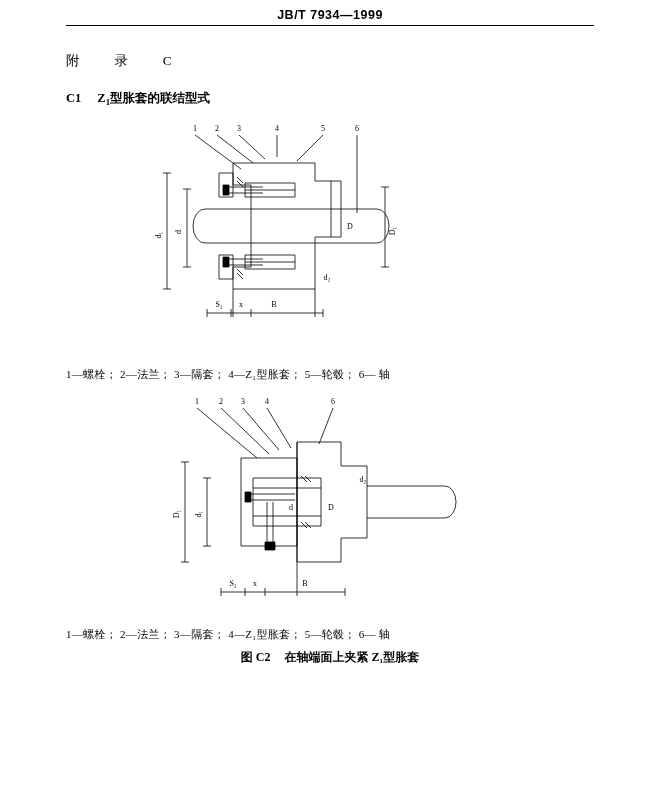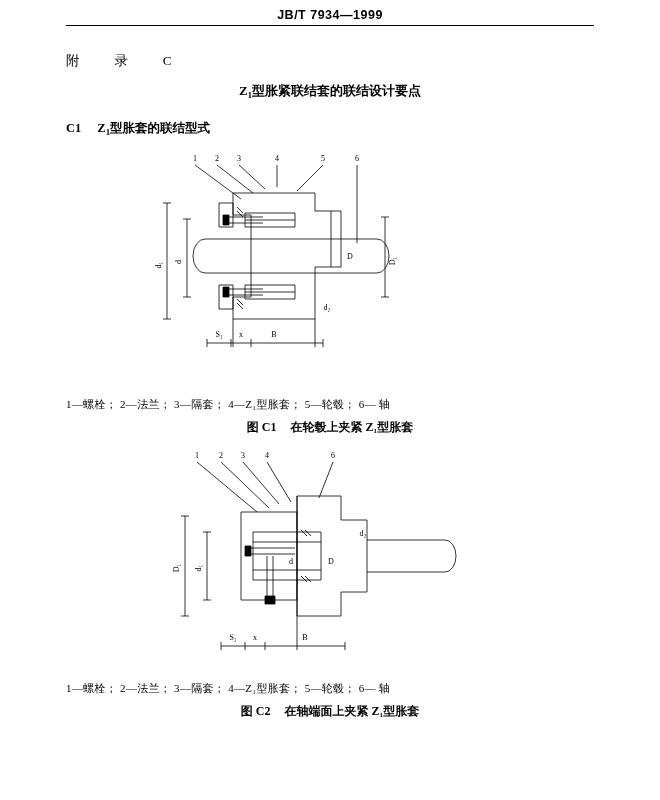--- a/index.html
+++ b/index.html
@@ -116,23 +116,20 @@
 <body>
 
 <div class="page">
 
   <div class="header">
     <div class="header-title">JB/T  7934—1999</div>
     <div class="header-rule"></div>
   </div>
 
   <div class="annex-title">附 　录　 C</div>
-  <div class="annex-name">
-    <span>Z</span><sub>1</sub><span>型胀紧联结套的联结设计要点</span>
-  </div>
 
   <div class="sec-head">
     <span class="num">C1</span><span>Z</span><sub>1</sub><span>型胀套的联结型式</span>
   </div>
 
 
   <div class="figure-block">
     <div class="fig-wrap">
       <svg width="370" height="240" viewBox="0 0 370 240">
         <g stroke="#000" fill="none" stroke-width="0.8">
@@ -203,23 +200,20 @@
           <text x="205" y="112">D</text>
           <text x="250" y="114" transform="rotate(-90 250 114)">D₁</text>
           <text x="182" y="163">d₂</text>
           <text x="74" y="190">S₁</text>
           <text x="96" y="190">x</text>
           <text x="129" y="190">B</text>
         </g>
       </svg>
     </div>
     <div class="fig-legend">1—螺栓；  2—法兰；  3—隔套；  4—Z₁型胀套；  5—轮毂；  6— 轴</div>
-    <div class="fig-caption">
-      <span>图  C1</span><span class="cap-gap"></span><span>在轮毂上夹紧 Z₁型胀套</span>
-    </div>
   </div>
 
   <div class="figure-block">
     <div class="fig-wrap">
       <svg width="370" height="225" viewBox="0 0 370 225">
         <g stroke="#000" fill="none" stroke-width="0.8">
 
           <line x1="52" y1="16" x2="112" y2="66"></line>
           <line x1="76" y1="16" x2="124" y2="62"></line>
           <line x1="98" y1="16" x2="134" y2="58"></line>

